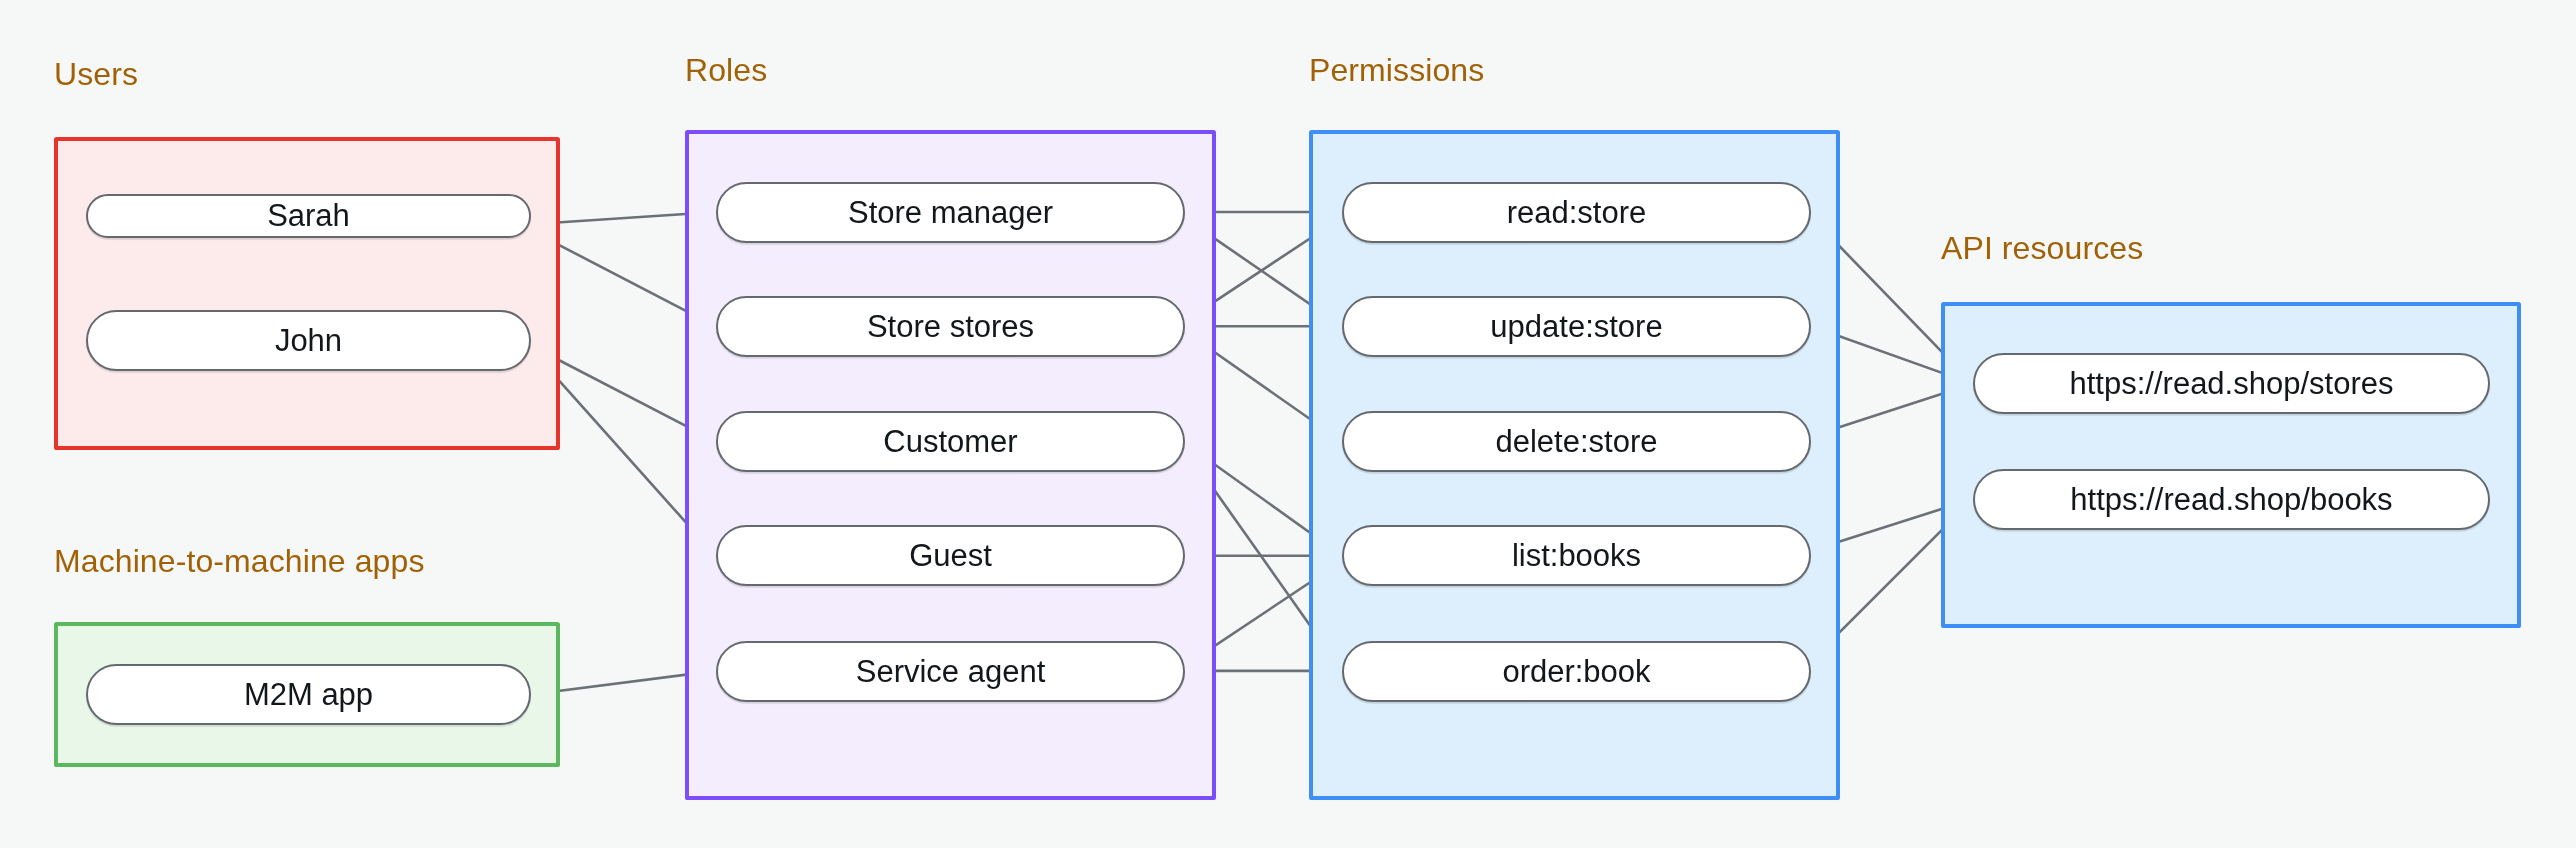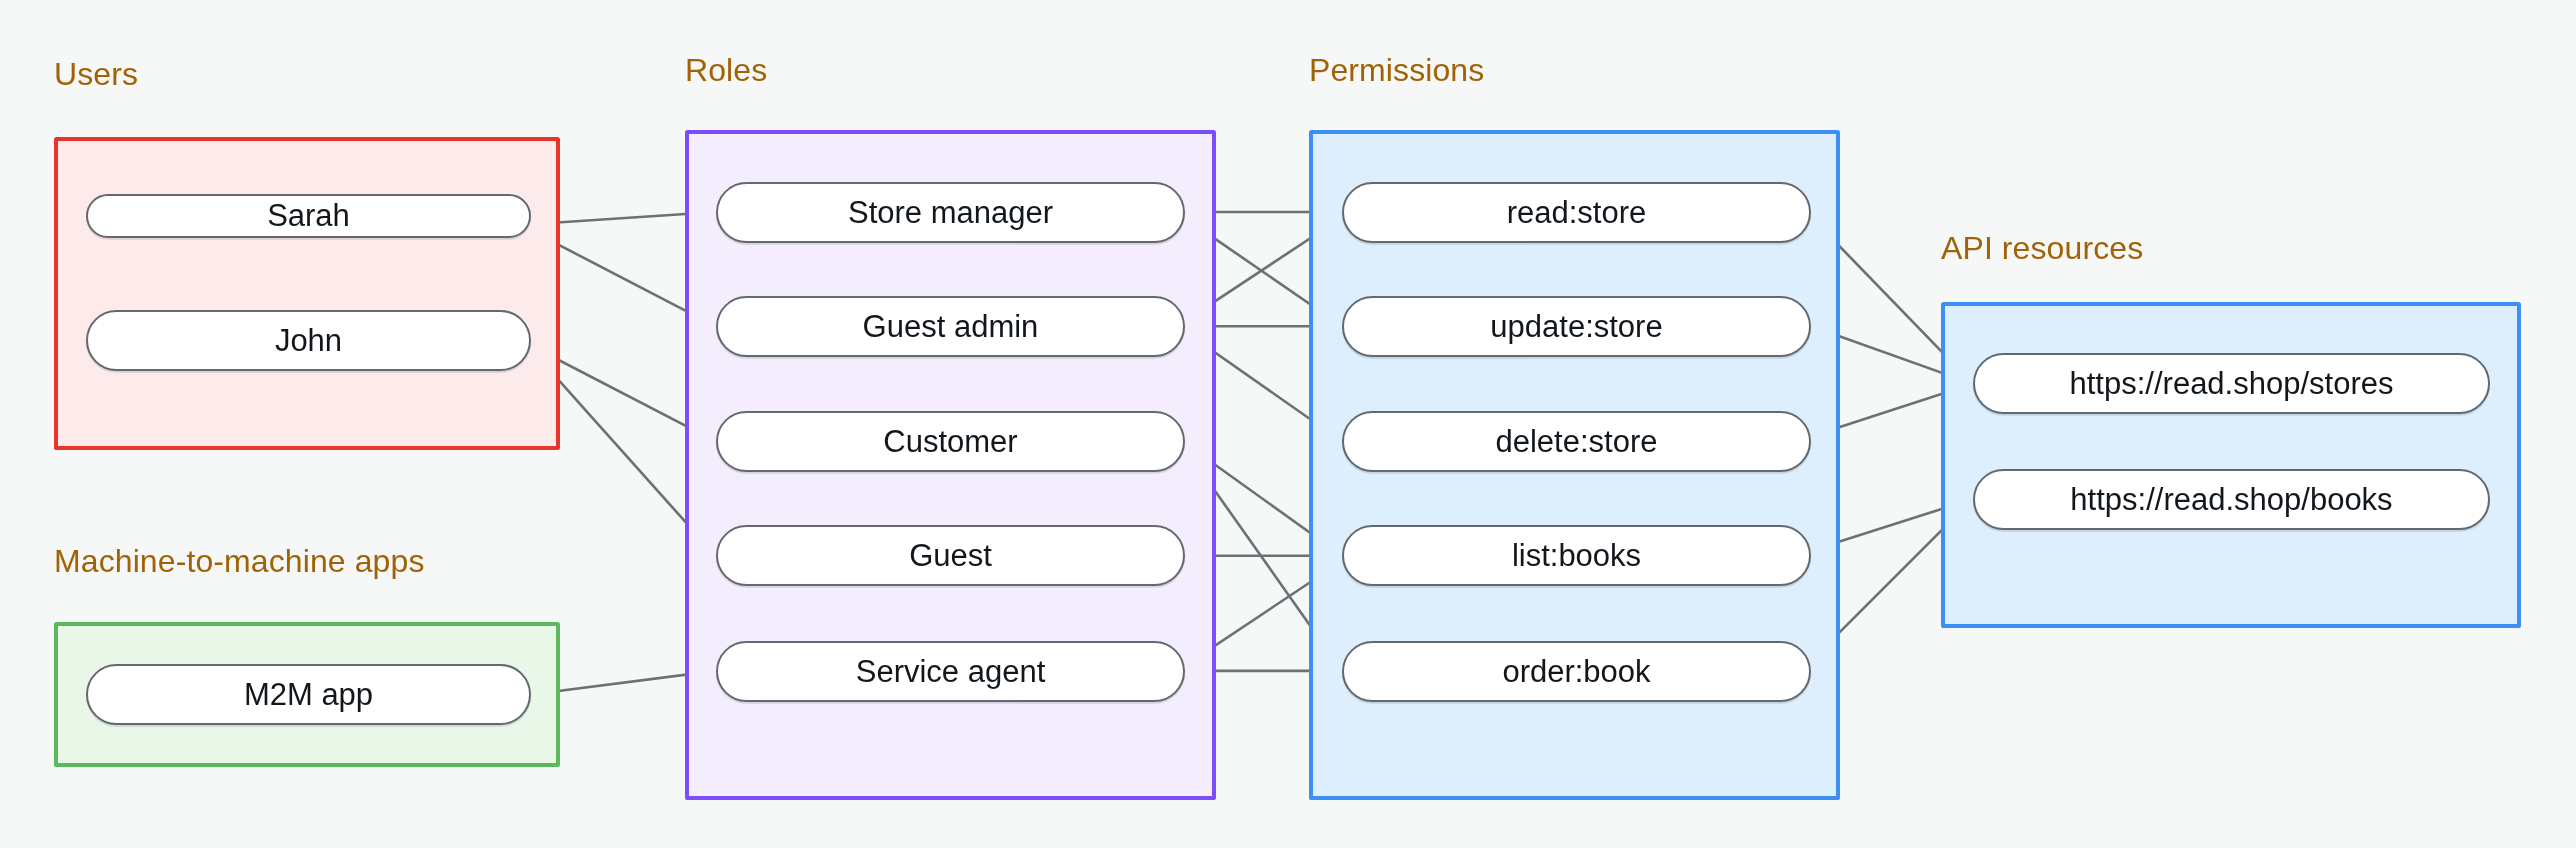--- a/index.html
+++ b/index.html
@@ -100,21 +100,21 @@
   <div class="node" style="left:86px; top:194px; width:445px; height:44px;">Sarah</div>
   <div class="node" style="left:86px; top:310px; width:445px; height:61px;">John</div>
 
   <div class="group-label" style="left:54px; top:545px;">Machine-to-machine apps</div>
   <div class="container-box box-m2m" style="left:54px; top:622px; width:506px; height:145px;"></div>
   <div class="node" style="left:86px; top:664px; width:445px; height:61px;">M2M app</div>
 
   <div class="group-label" style="left:685px; top:54px;">Roles</div>
   <div class="container-box box-roles" style="left:685px; top:130px; width:531px; height:670px;"></div>
   <div class="node" style="left:716px; top:182px; width:469px; height:61px;">Store manager</div>
-  <div class="node" style="left:716px; top:296px; width:469px; height:61px;">Guest admin</div>
+  <div class="node" style="left:716px; top:296px; width:469px; height:61px;">Store stores</div>
   <div class="node" style="left:716px; top:411px; width:469px; height:61px;">Customer</div>
   <div class="node" style="left:716px; top:525px; width:469px; height:61px;">Guest</div>
   <div class="node" style="left:716px; top:641px; width:469px; height:61px;">Service agent</div>
 
   <div class="group-label" style="left:1309px; top:54px;">Permissions</div>
   <div class="container-box box-perms" style="left:1309px; top:130px; width:531px; height:670px;"></div>
   <div class="node" style="left:1342px; top:182px; width:469px; height:61px;">read:store</div>
   <div class="node" style="left:1342px; top:411px; width:469px; height:61px;">delete:store</div>
   <div class="node" style="left:1342px; top:296px; width:469px; height:61px;">update:store</div>
   <div class="node" style="left:1342px; top:525px; width:469px; height:61px;">list:books</div>

